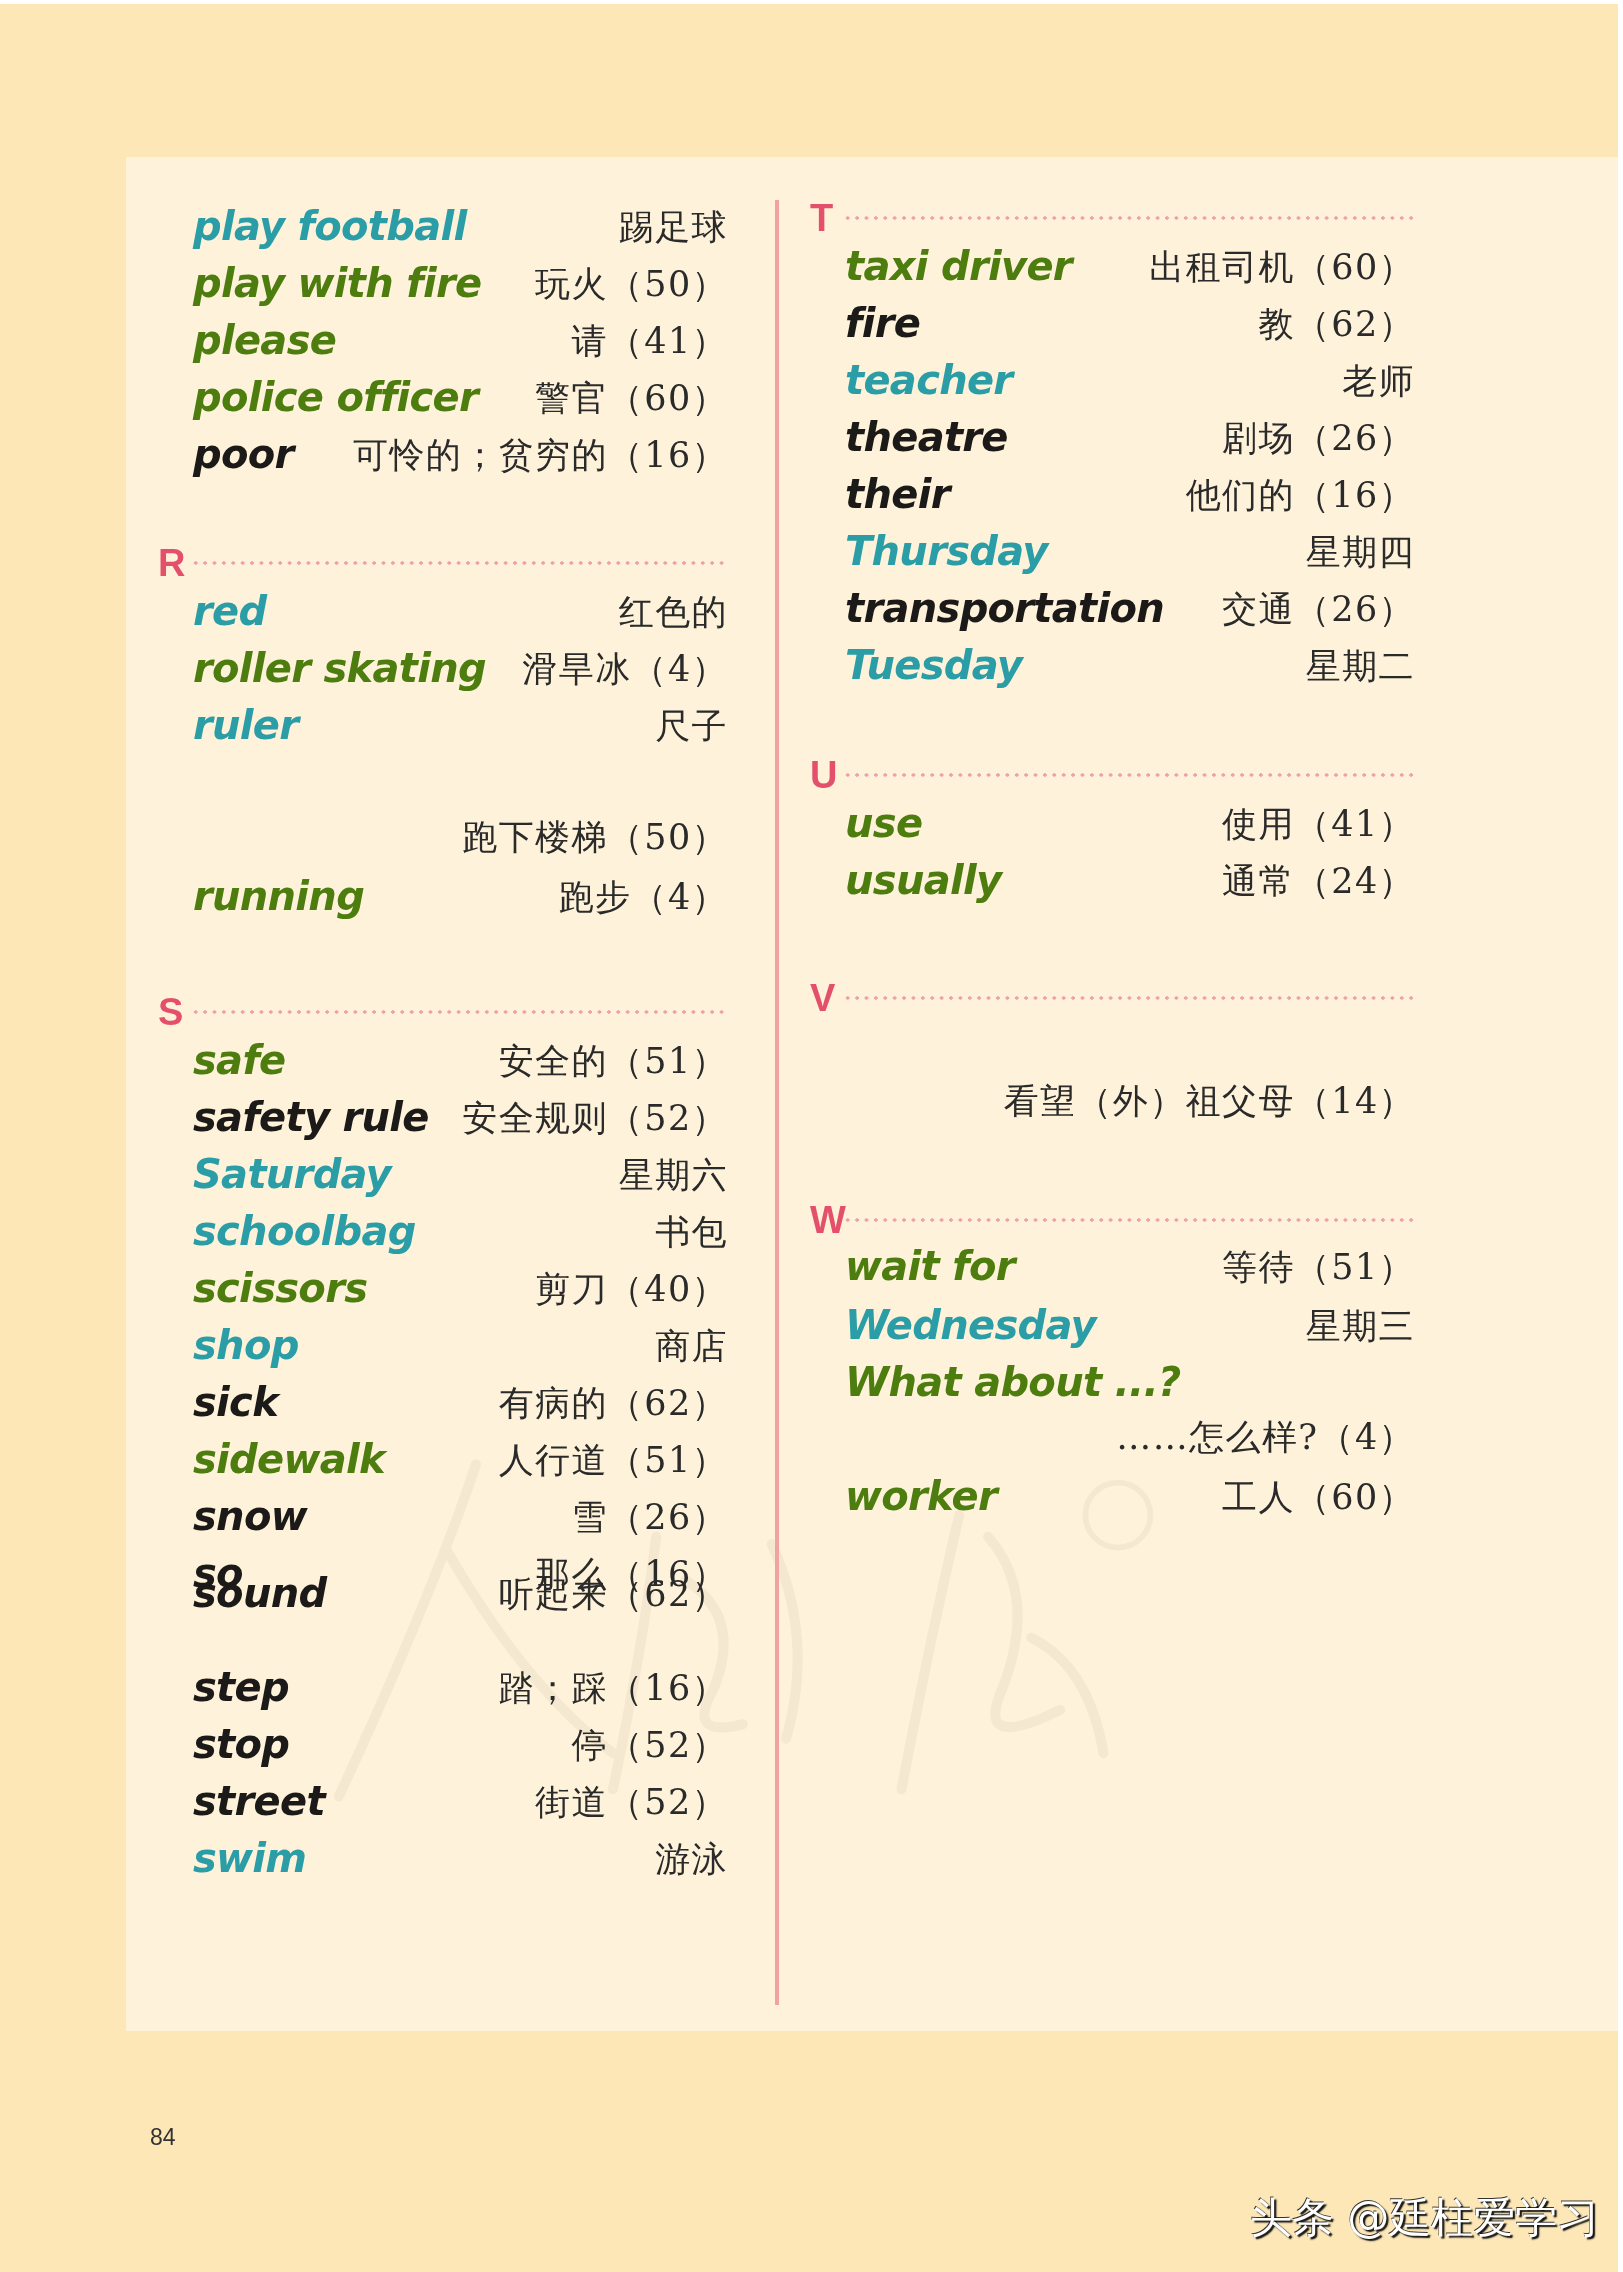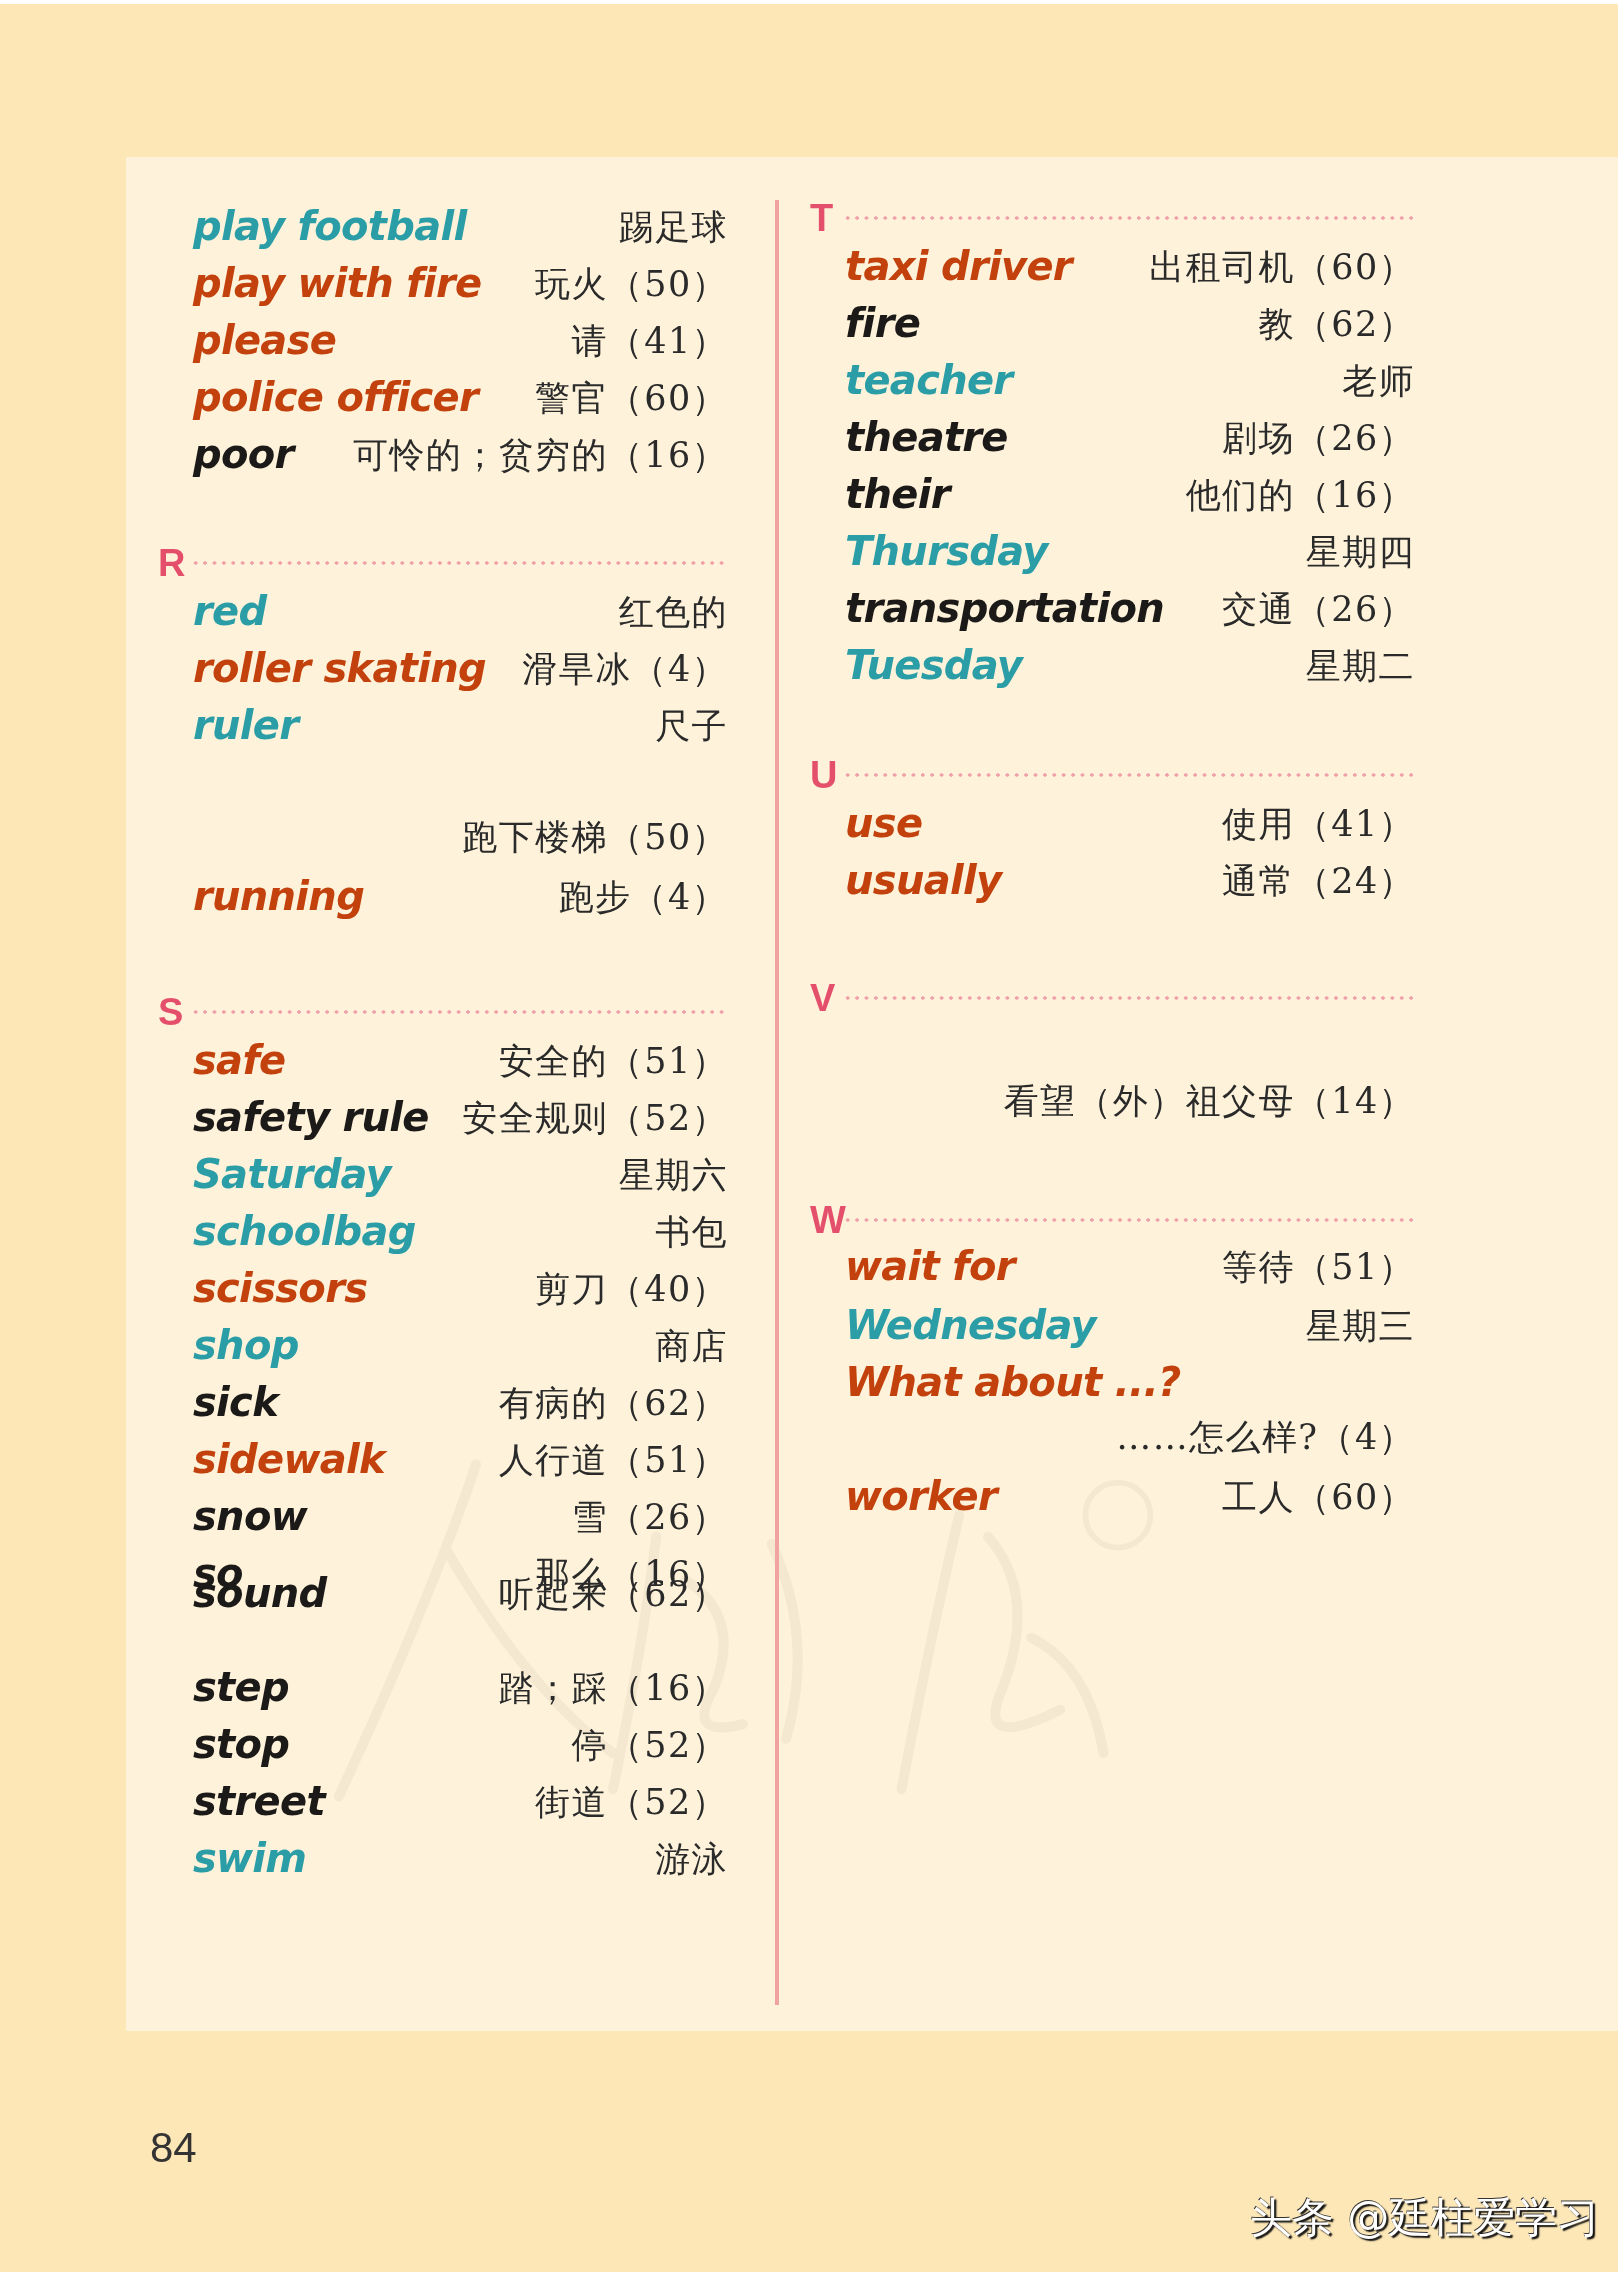--- a/index.html
+++ b/index.html
@@ -43,26 +43,26 @@
     font-family: "DejaVu Sans", sans-serif; font-weight: bold; font-style: italic;
     font-size: 40px; line-height: 46px; letter-spacing: -0.7px; white-space: nowrap;
   }
   .entry .zh {
     position: absolute; right: 0; top: 5.8px;
     font-family: "DejaVu Serif", serif; font-size: 35px; line-height: 43px;
     color: #2a2a2a; white-space: nowrap; letter-spacing: 1.4px;
   }
   .entry .zh.wrap { top: 60px; }
   .c-teal { color: #2a9da6; text-align: center; }
-  .c-pink { color: #c2410c; }
+  .c-pink { color: #4d7c0f; }
   .c-black { color: #1c1a18; }
 
   .page-number {
     position: absolute; left: 150px; top: 2124px;
-    font-family: "Liberation Sans", sans-serif; font-size: 42px; color: #333;
+    font-family: "Liberation Sans", sans-serif; font-size: 23px; color: #333;
   }
   .watermark-credit {
     position: absolute; left: 1250px; top: 2190px;
     font-family: "DejaVu Sans", sans-serif; font-size: 42px; color: #ffffff;
     text-shadow: 2.2px 2.2px 1.4px #111, -0.7px -0.7px 0 #333;
     white-space: nowrap;
   }
   .publisher-mark {
     position: absolute; left: 310px; top: 1450px; width: 1082px; height: 361px;
     opacity: 0.45; pointer-events: none;

